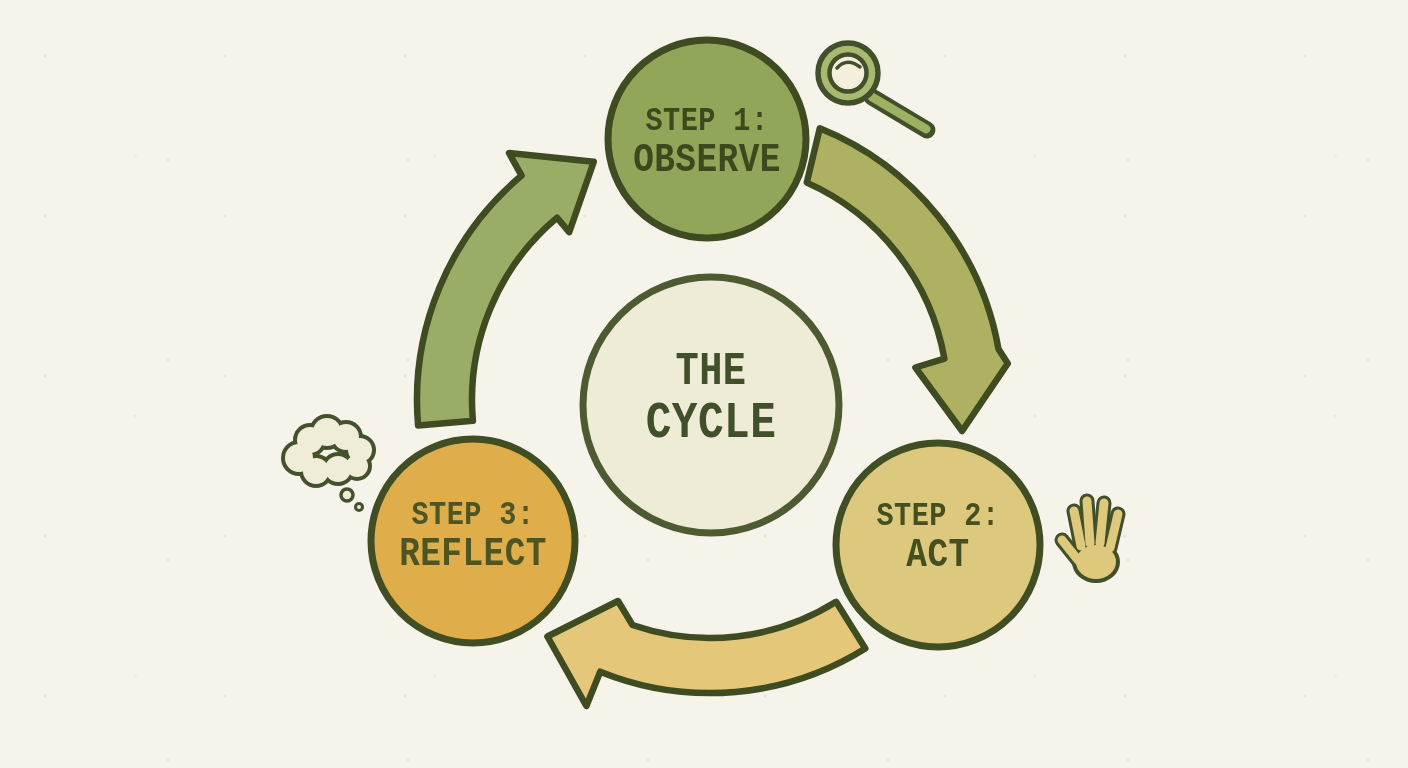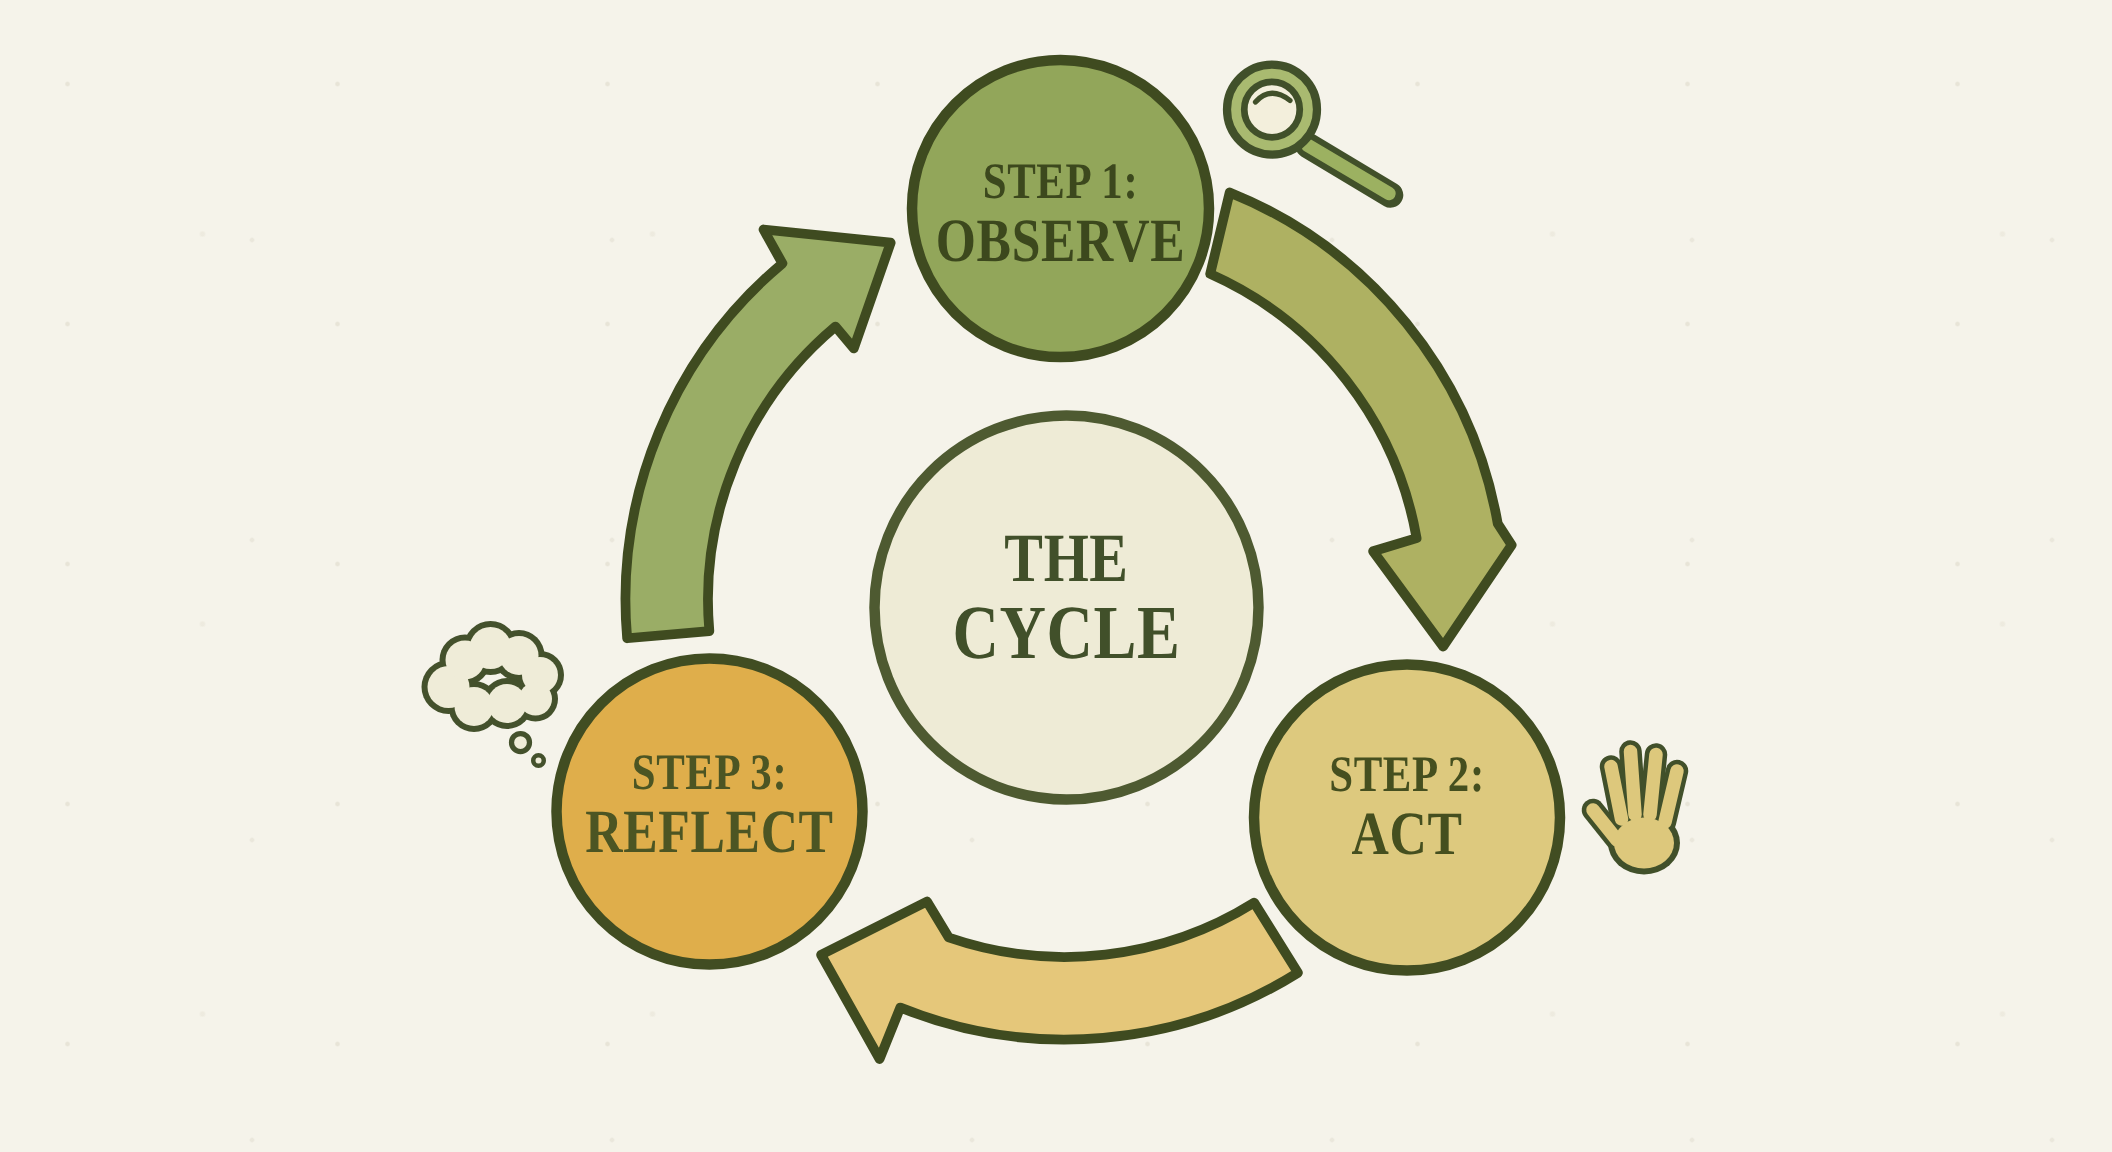--- a/index.html
+++ b/index.html
@@ -6,21 +6,21 @@
   .stage{
     position:relative;
     width:1408px;height:768px;
     overflow:hidden;
     background-color:#f5f3ea;
     background-image:
       radial-gradient(circle at 25% 35%, rgba(160,150,120,.16) 1px, transparent 2px),
       radial-gradient(circle at 70% 80%, rgba(160,150,120,.13) 1px, transparent 2px),
       radial-gradient(circle at 45% 60%, rgba(170,160,130,.10) 1.2px, transparent 2.4px);
     background-size:180px 160px, 240px 200px, 300px 260px;
-    font-family:Liberation Serif, serif;
+    font-family:Liberation Mono, monospace;
   }
   svg.art{position:absolute;left:0;top:0;}
   .label{
     position:absolute;
     transform:translate(-50%,-50%) scaleX(.84);
     text-align:center;
     font-weight:700;
     line-height:1.04;
     white-space:nowrap;
     letter-spacing:.5px;

